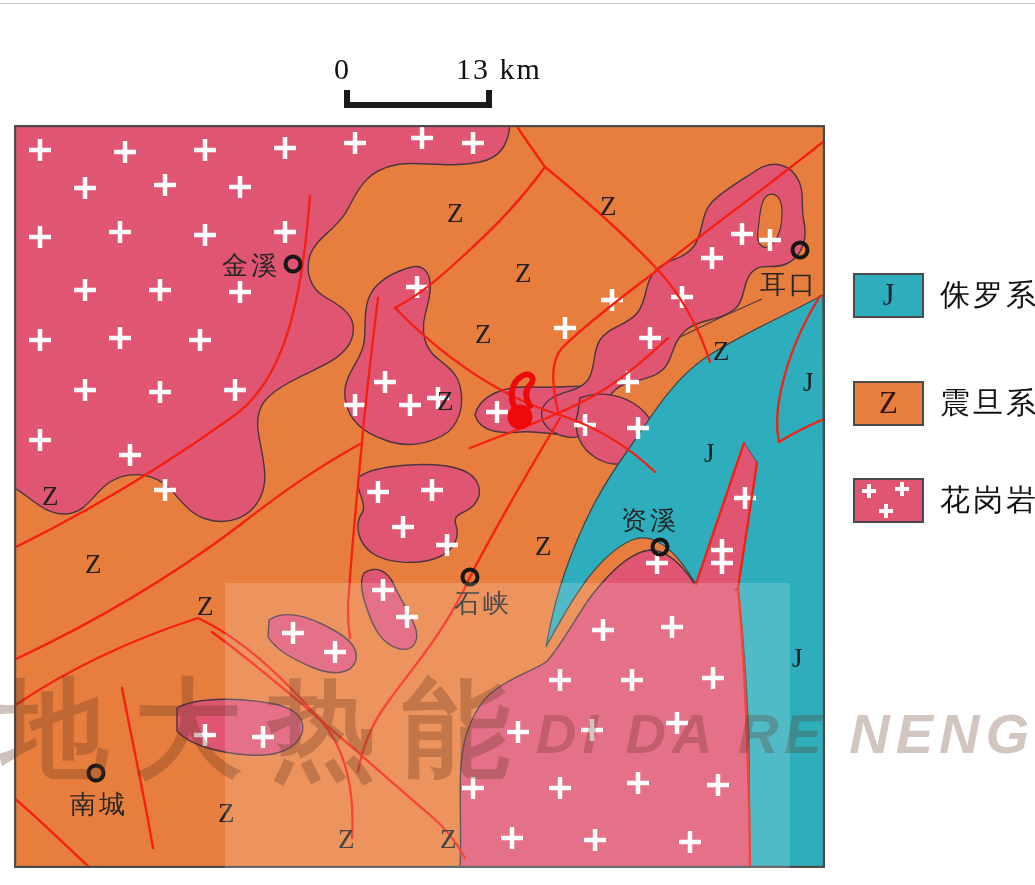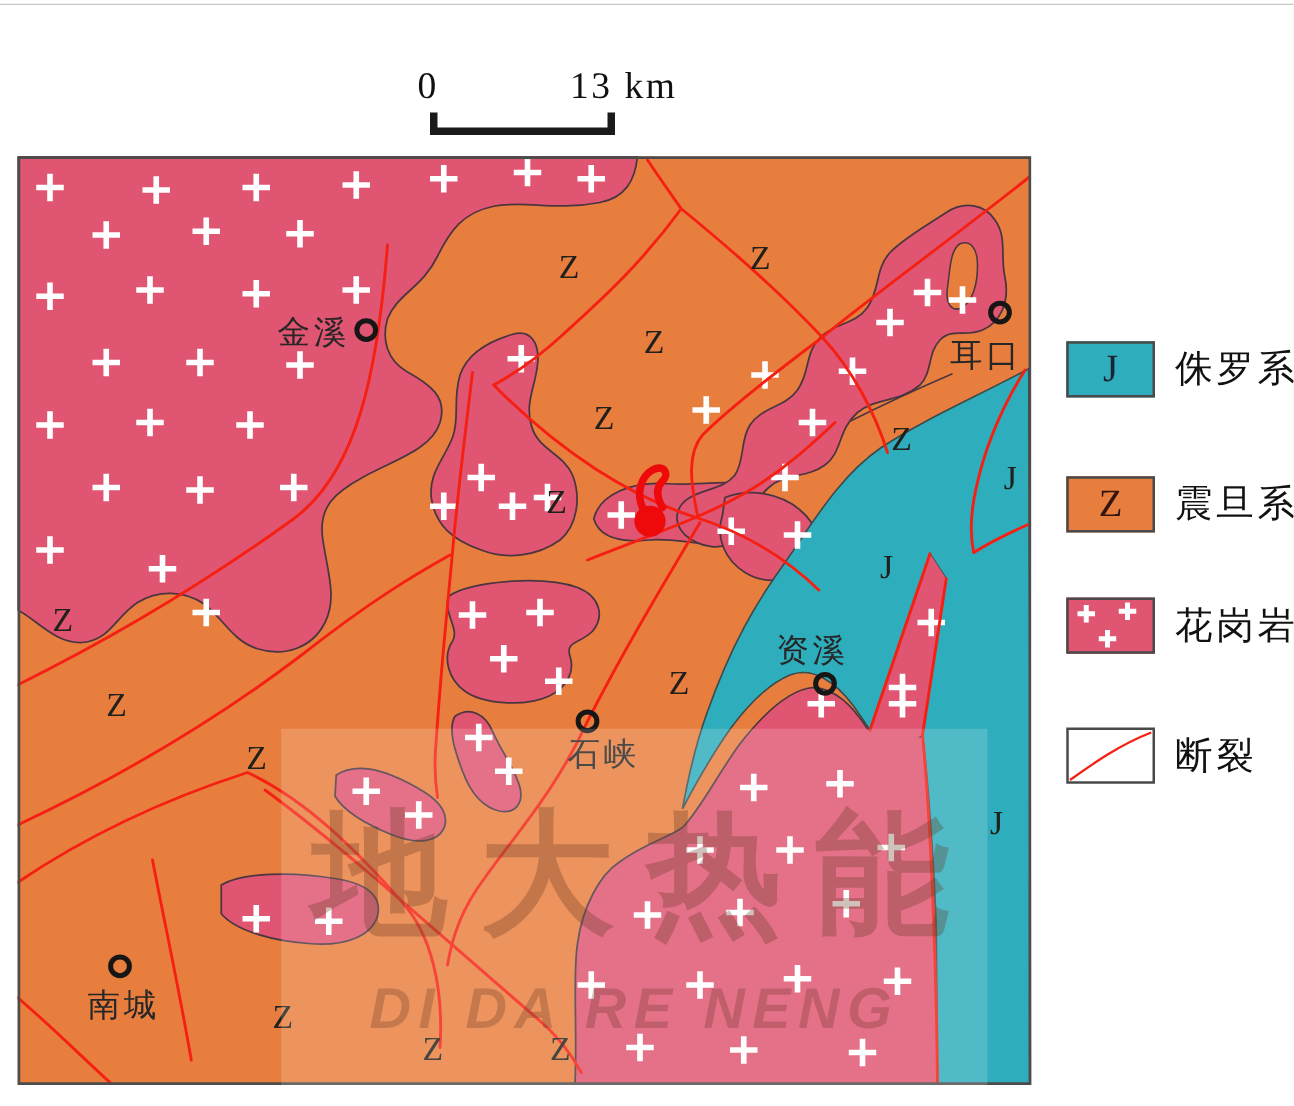--- a/index.html
+++ b/index.html
@@ -12,24 +12,24 @@
   #scalebar .n0{position:absolute;left:6px;top:0;}
   #scalebar .n10{position:absolute;left:128px;top:0;letter-spacing:2px;}
   
   #mapwrap{position:absolute;left:14px;top:125px;width:811px;height:743px;}
   svg text{user-select:none;}
   .unit-label{font-size:27px;fill:#20201c;}
   .town-label{font-size:26px;fill:#262626;letter-spacing:3px;}
   
   #watermark{position:absolute;left:225px;top:583px;width:565px;height:294px;
      background:rgba(255,255,255,0.17);z-index:5;pointer-events:none;
-     display:flex;flex-direction:column;align-items:center;justify-content:center;}
+     display:flex;align-items:center;justify-content:center;}
   #watermark .cn{font-size:108px;font-weight:bold;letter-spacing:26px;color:rgba(96,52,30,0.30);
      font-family:"Liberation Sans",sans-serif;white-space:nowrap;margin-left:20px;}
-  #watermark .en{font-size:46px;font-weight:bold;font-style:italic;letter-spacing:6px;
+  #watermark .en{font-size:56px;font-weight:bold;font-style:italic;letter-spacing:6px;
      color:rgba(96,52,30,0.28);font-family:"Liberation Sans",sans-serif;white-space:nowrap;margin-top:6px;}
   
   .legend-row{position:absolute;left:853px;height:46px;display:flex;align-items:center;}
   .swatch{width:71px;height:45px;border:2px solid #4a4a4a;box-sizing:border-box;position:relative;flex:0 0 auto;}
   .swatch .code{position:absolute;left:0;top:0;width:100%;height:100%;display:flex;align-items:center;justify-content:center;
      font-size:31px;color:#1d2430;}
   .legend-label{margin-left:16px;font-size:30px;color:#111;letter-spacing:3px;white-space:nowrap;}
 </style>
 </head>
 <body>
@@ -269,22 +269,14 @@
 
   <div class="legend-row" style="top:477px">
     <div class="swatch" style="background:#e05571">
       <svg width="67" height="41">
         <path d="M 7,11 H 21 M 14,4 V 18 M 40,9 H 54 M 47,2 V 16 M 24,31 H 38 M 31,24 V 38" stroke="#ffffff" stroke-width="4" fill="none"></path>
       </svg>
     </div>
     <span class="legend-label">花岗岩</span>
   </div>
 
-  <div class="legend-row" style="top:581px">
-    <div class="swatch" style="background:#ffffff">
-      <svg width="67" height="41">
-        <path d="M 1,40 C 18,28 40,12 66,2" stroke="#f51f12" stroke-width="1.8" fill="none"></path>
-      </svg>
-    </div>
-    <span class="legend-label">断裂</span>
-  </div>
 
 </div>
 
 </body></html>

